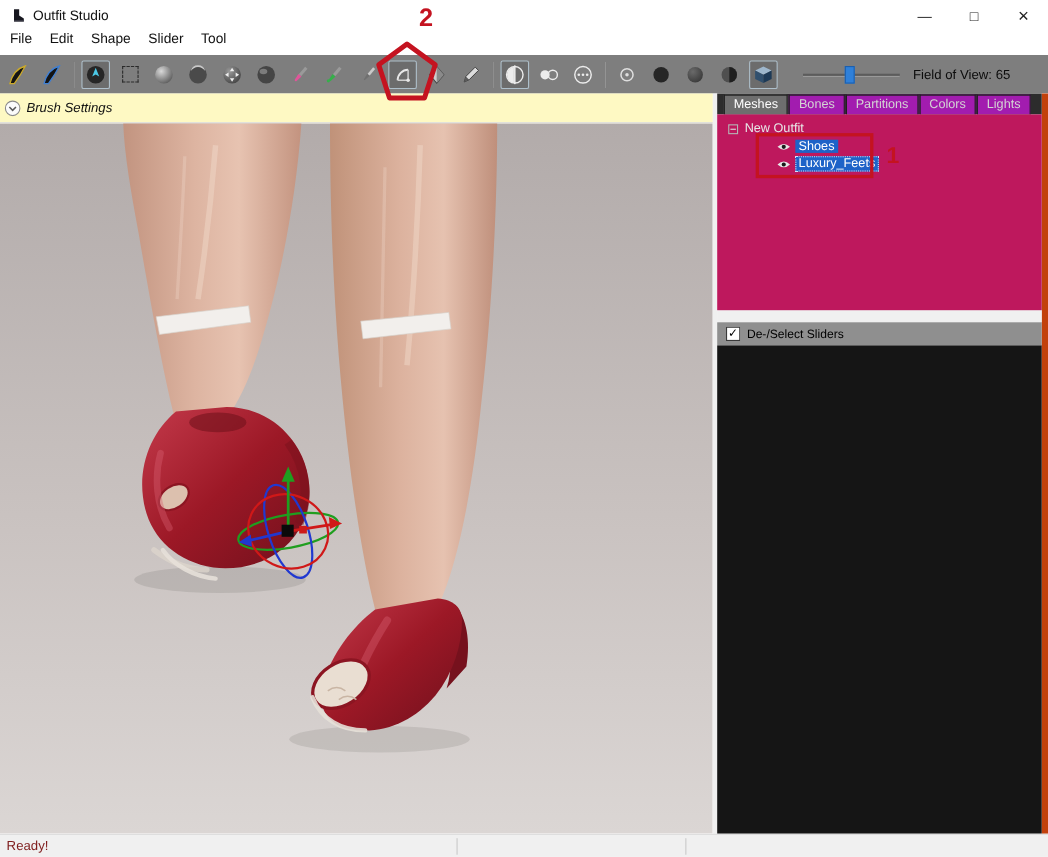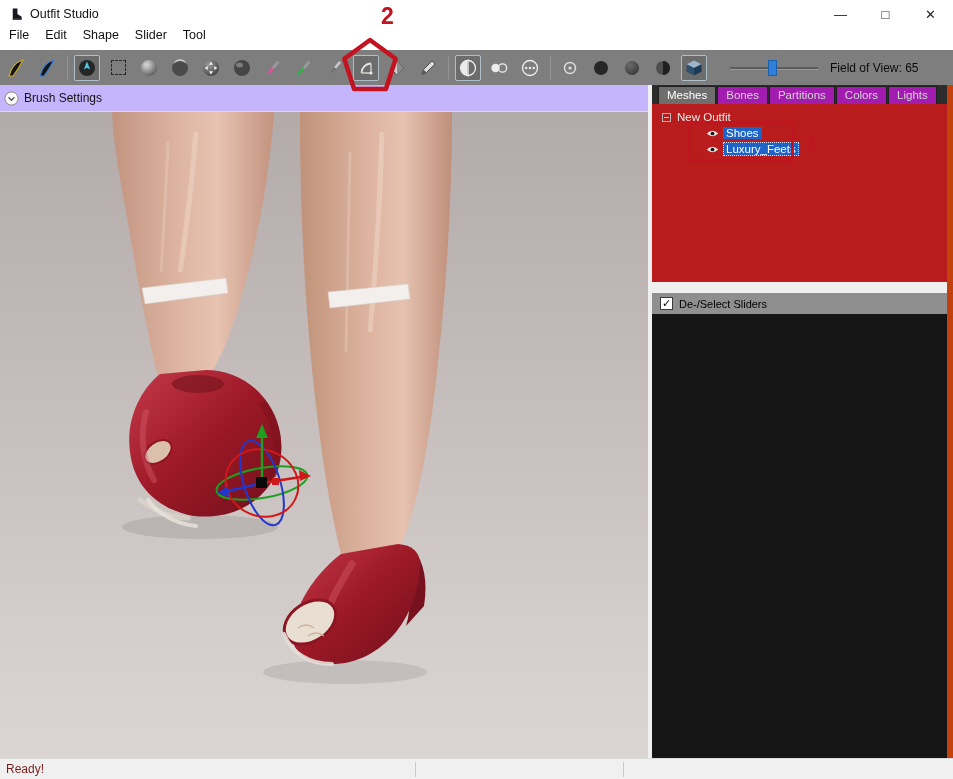--- a/index.html
+++ b/index.html
@@ -25,31 +25,31 @@
   .tb.active { background:#6c6c6c; border-color:#aebfca; }
   .tb-sep { width:1px; height:24px; background:#5f5f5f; border-right:1px solid #949494; margin:0 6px 0 2px; flex:0 0 auto; }
   .marquee-box { width:15px; height:15px; border:1.5px dashed #2a2a2a; }
   .fov-slider { width:88px; height:26px; position:relative; margin-left:18px; flex:0 0 auto; }
   .fov-track { position:absolute; left:0; right:0; top:12px; height:3px; background:#5c5c5c; border-bottom:1px solid #9a9a9a; }
   .fov-thumb { position:absolute; left:38px; top:5px; width:9px; height:16px; background:#2f80d9; border:1px solid #1c5fae; }
   .fov-label { font-size:12px; color:#0c0c0c; margin-left:12px; white-space:nowrap; }
   
   .content { display:flex; height:673px; }
   .left-col { width:648px; display:flex; flex-direction:column; }
-  .brush-settings { height:27px; background:#c4b5fd; display:flex; align-items:center; padding-left:4px;
-                    border-bottom:1px solid #dedede; }
+  .brush-settings { height:27px; background:#fef9c3; display:flex; align-items:center; padding-left:4px;
+                    border-bottom:1px solid #dedede;font-style:italic; }
   .brush-settings-label { font-size:12px; color:#111; margin-left:5px; }
   .viewport { flex:1; position:relative; overflow:hidden; }
   .splitter { width:4px; background:#f0f0f0; }
   .right-col { width:301px; display:flex; flex-direction:column; background:#f0f0f0; border-right:6px solid #c2410c; }
   .tab-row { height:19px; background:#2c2c2c; display:flex; align-items:flex-end; padding-left:6px; }
   .tab { font-size:11.5px; padding:2px 8px 3px; background:#a21caf; color:#d4d4d4; border:1px solid #1f1f1f;
          border-bottom:none; margin-right:1px; white-space:nowrap; }
   .tab.active { background:#6e6e6e; color:#fff; }
-  .tree-panel { height:178px; background:#b91c1c; padding:5px 0 0 10px; position:relative; }
+  .tree-panel { height:178px; background:#be185d; padding:5px 0 0 10px; position:relative; }
   .tree-root { display:flex; align-items:center; height:16px; color:#e8e8e8; font-size:11.5px; }
   .collapse-box { width:9px; height:9px; border:1px solid #b5b5b5; position:relative; margin-right:6px; flex:0 0 auto; }
   .collapse-box .minus { position:absolute; top:3px; left:1px; width:5px; height:1px; background:#ddd; }
   .tree-item { display:flex; align-items:center; height:16px; padding-left:44px; font-size:11.5px; color:#e8e8e8; }
   .eye-icon { margin-right:4px; display:flex; flex:0 0 auto; }
   .item-label { padding:0 3px; }
   .item-label.selected { background:#1e63c8; color:#fff; }
   .item-label.editing { background:#1e63c8; color:#fff; border:1px dotted #cfe3ff; padding:0 2px; }
   .panel-gap { height:11px; background:#f0f0f0; }
   .sliders-header { height:21px; background:#8f8f8f; display:flex; align-items:center; padding-left:8px; }

